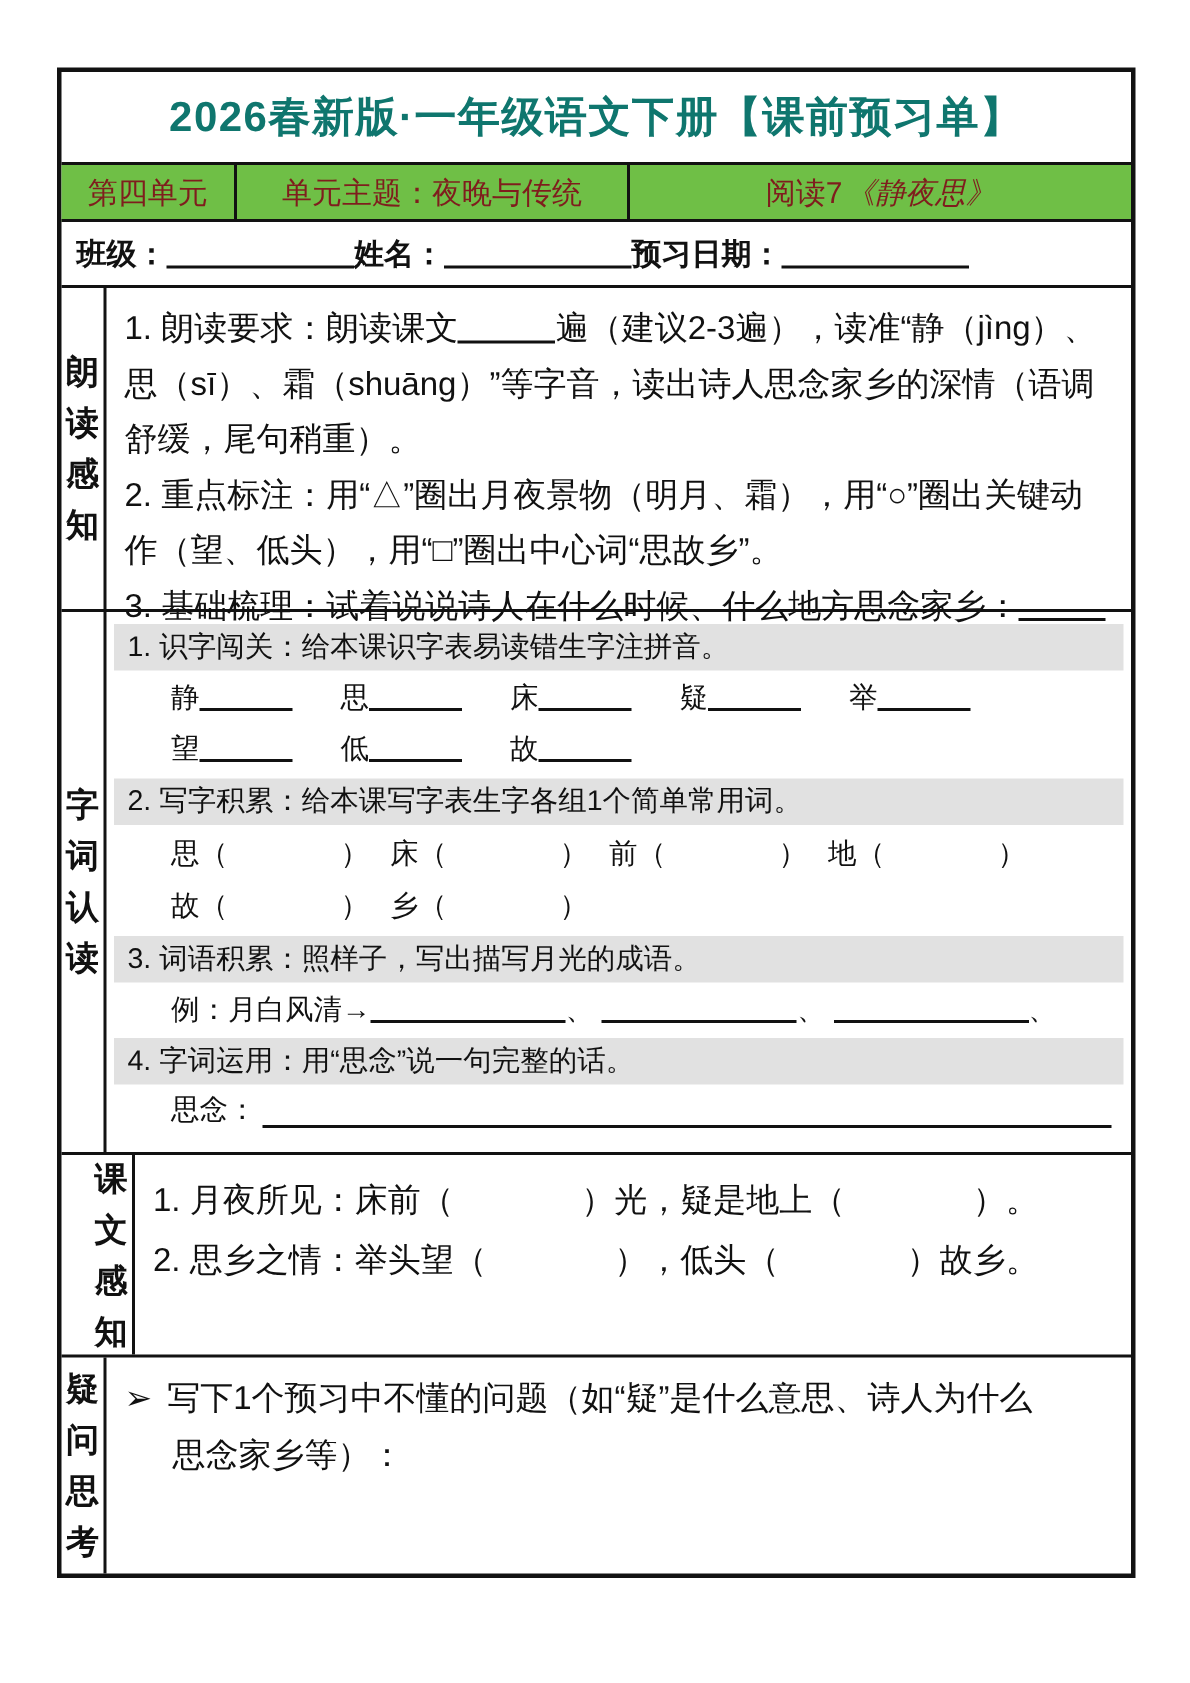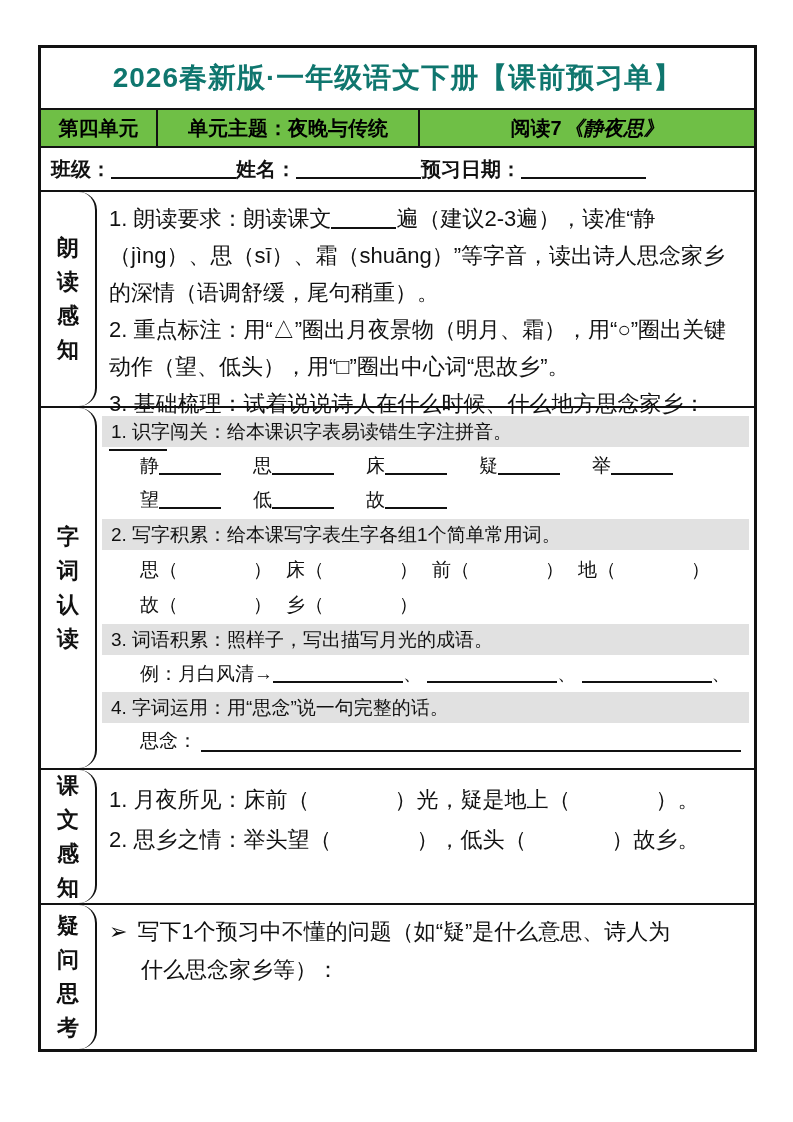--- a/index.html
+++ b/index.html
@@ -7,40 +7,40 @@
   .sheet { position:absolute; left:38px; top:45px; width:719px; height:1007px; box-sizing:border-box;
            border:3px solid #121212; display:flex; flex-direction:column; background:#fff; }
 
   
   .title-row { height:62px; box-sizing:border-box; border-bottom:2px solid #121212;
                display:flex; align-items:center; justify-content:center; }
   .title-row .t { color:#0f766e; font-weight:bold; font-size:28px; letter-spacing:1px; white-space:nowrap; }
 
   
   .unit-row { height:38px; box-sizing:border-box; border-bottom:2px solid #121212;
-              display:flex; background:#6fbf46; color:#000000; font-weight:bold; font-size:20px; }
+              display:flex; background:#6fbf46; color:#7f1d1d; font-weight:normal; font-size:20px; }
   .unit-cell { display:flex; align-items:center; justify-content:center; box-sizing:border-box; }
   .uc1 { width:115px; }
   .uc2 { width:264px; border-left:2px solid #121212; border-right:2px solid #121212; }
   .uc3 { flex:1; }
   .uc3 .slant { font-style:italic; margin-left:2px; }
 
   
   .info-row { height:44px; box-sizing:border-box; border-bottom:2px solid #121212;
               display:flex; align-items:center; font-weight:bold; font-size:20px; padding-left:10px; }
   .blank { display:inline-block; border-bottom:2px solid #111; height:20px; vertical-align:-3px; }
   .b125 { width:125px; } .b65 { width:65px; } .b58 { width:58px; }
   .b62 { width:62px; } .b130 { width:130px; }
 
   
   .section { display:flex; box-sizing:border-box; border-bottom:2px solid #121212; }
   .section:last-child { border-bottom:none; }
-  .s1 { height:216px; } .s2 { height:362px; } .s3 { height:135px; } .s4 { flex:1; }
-  .label-cell { width:56px; box-sizing:border-box; border-right:2px solid #121212;
-                display:flex; align-items:center; justify-content:center;border-radius:18px; }
+  .s1 { height:216px; } .s2 { height:362px; } .s3 { height:135px;padding-left:19px; } .s4 { flex:1; }
+  .label-cell { width:30px; box-sizing:border-box; border-right:2px solid #121212;
+                display:flex; align-items:center; justify-content:center; }
   .vlabel { width:24px; font-size:22px; font-weight:bold; line-height:34px; text-align:center; word-break:break-all; }
   .content { flex:1; min-width:0; font-size:22px; }
 
   
   .s1 .content { padding:8px 10px 0 12px; line-height:37px; }
   .s1 p { margin:0; }
 
   
   .s2 .content { padding:5px 5px 0 5px; font-size:19px;border-radius:24px; }
   .hband { background:#e1e1e1; padding:2px 9px; line-height:27px; margin:3px 0; }

